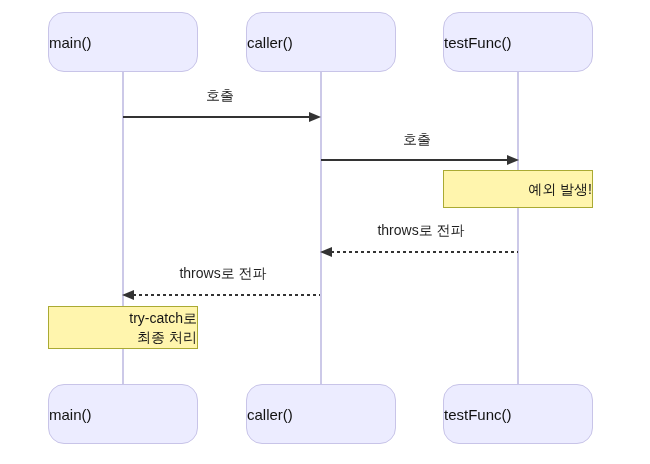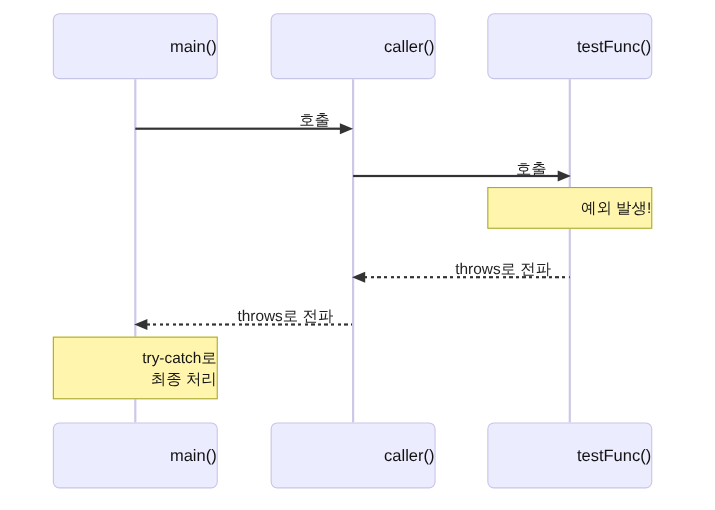--- a/index.html
+++ b/index.html
@@ -8,25 +8,25 @@
     font-family:"Liberation Sans","DejaVu Sans",sans-serif;overflow:hidden;
   }
   .lifeline{
     position:absolute;top:72px;height:312px;width:2px;
     background:var(--lifeline,#ccc9e8);
   }
   .actor{
     position:absolute;width:150px;height:60px;box-sizing:border-box;
     background:var(--actor-fill,#ECECFF);
     border:1px solid var(--actor-border,#c8c4e8);
-    border-radius:6px;display:flex;align-items:center;justify-content:flex-end;
+    border-radius:16px;display:flex;align-items:center;justify-content:flex-start;
     font-size:15px;color:#111;
   }
   .msg-label{
-    position:absolute;width:160px;text-align:right;font-size:14px;color:#1f1f1f;margin-top:14px;
+    position:absolute;width:160px;text-align:center;font-size:14px;color:#1f1f1f;
   }
   .msg-line{position:absolute;height:2px;background:var(--msg,#333);}
   .msg-line.dashed{
     background:repeating-linear-gradient(90deg,var(--msg,#333) 0 3px,transparent 3px 6px);
   }
   .head{position:absolute;width:0;height:0;top:-4px;}
   .head-right{
     right:-11px;
     border-left:12px solid var(--msg,#333);
     border-top:5px solid transparent;border-bottom:5px solid transparent;
@@ -80,21 +80,21 @@
   <div class="msg-label" style="left:341px;top:222px">throws로 전파</div>
   <div class="msg-line dashed" style="left:331px;top:251px;width:187px">
     <span class="head head-left"></span>
   </div>
 
   <div class="msg-label" style="left:143px;top:265px">throws로 전파</div>
   <div class="msg-line dashed" style="left:133px;top:294px;width:187px">
     <span class="head head-left"></span>
   </div>
 
-  <div class="note" style="left:48px;top:306px;width:150px;height:57px">
+  <div class="note" style="left:48px;top:306px;width:150px;height:43px">
     <span>try-catch로</span>
     <span>최종 처리</span>
   </div>
 
   <div class="actor" style="left:48px;top:384px">
     <span>main()</span>
   </div>
   <div class="actor" style="left:246px;top:384px">
     <span>caller()</span>
   </div>

